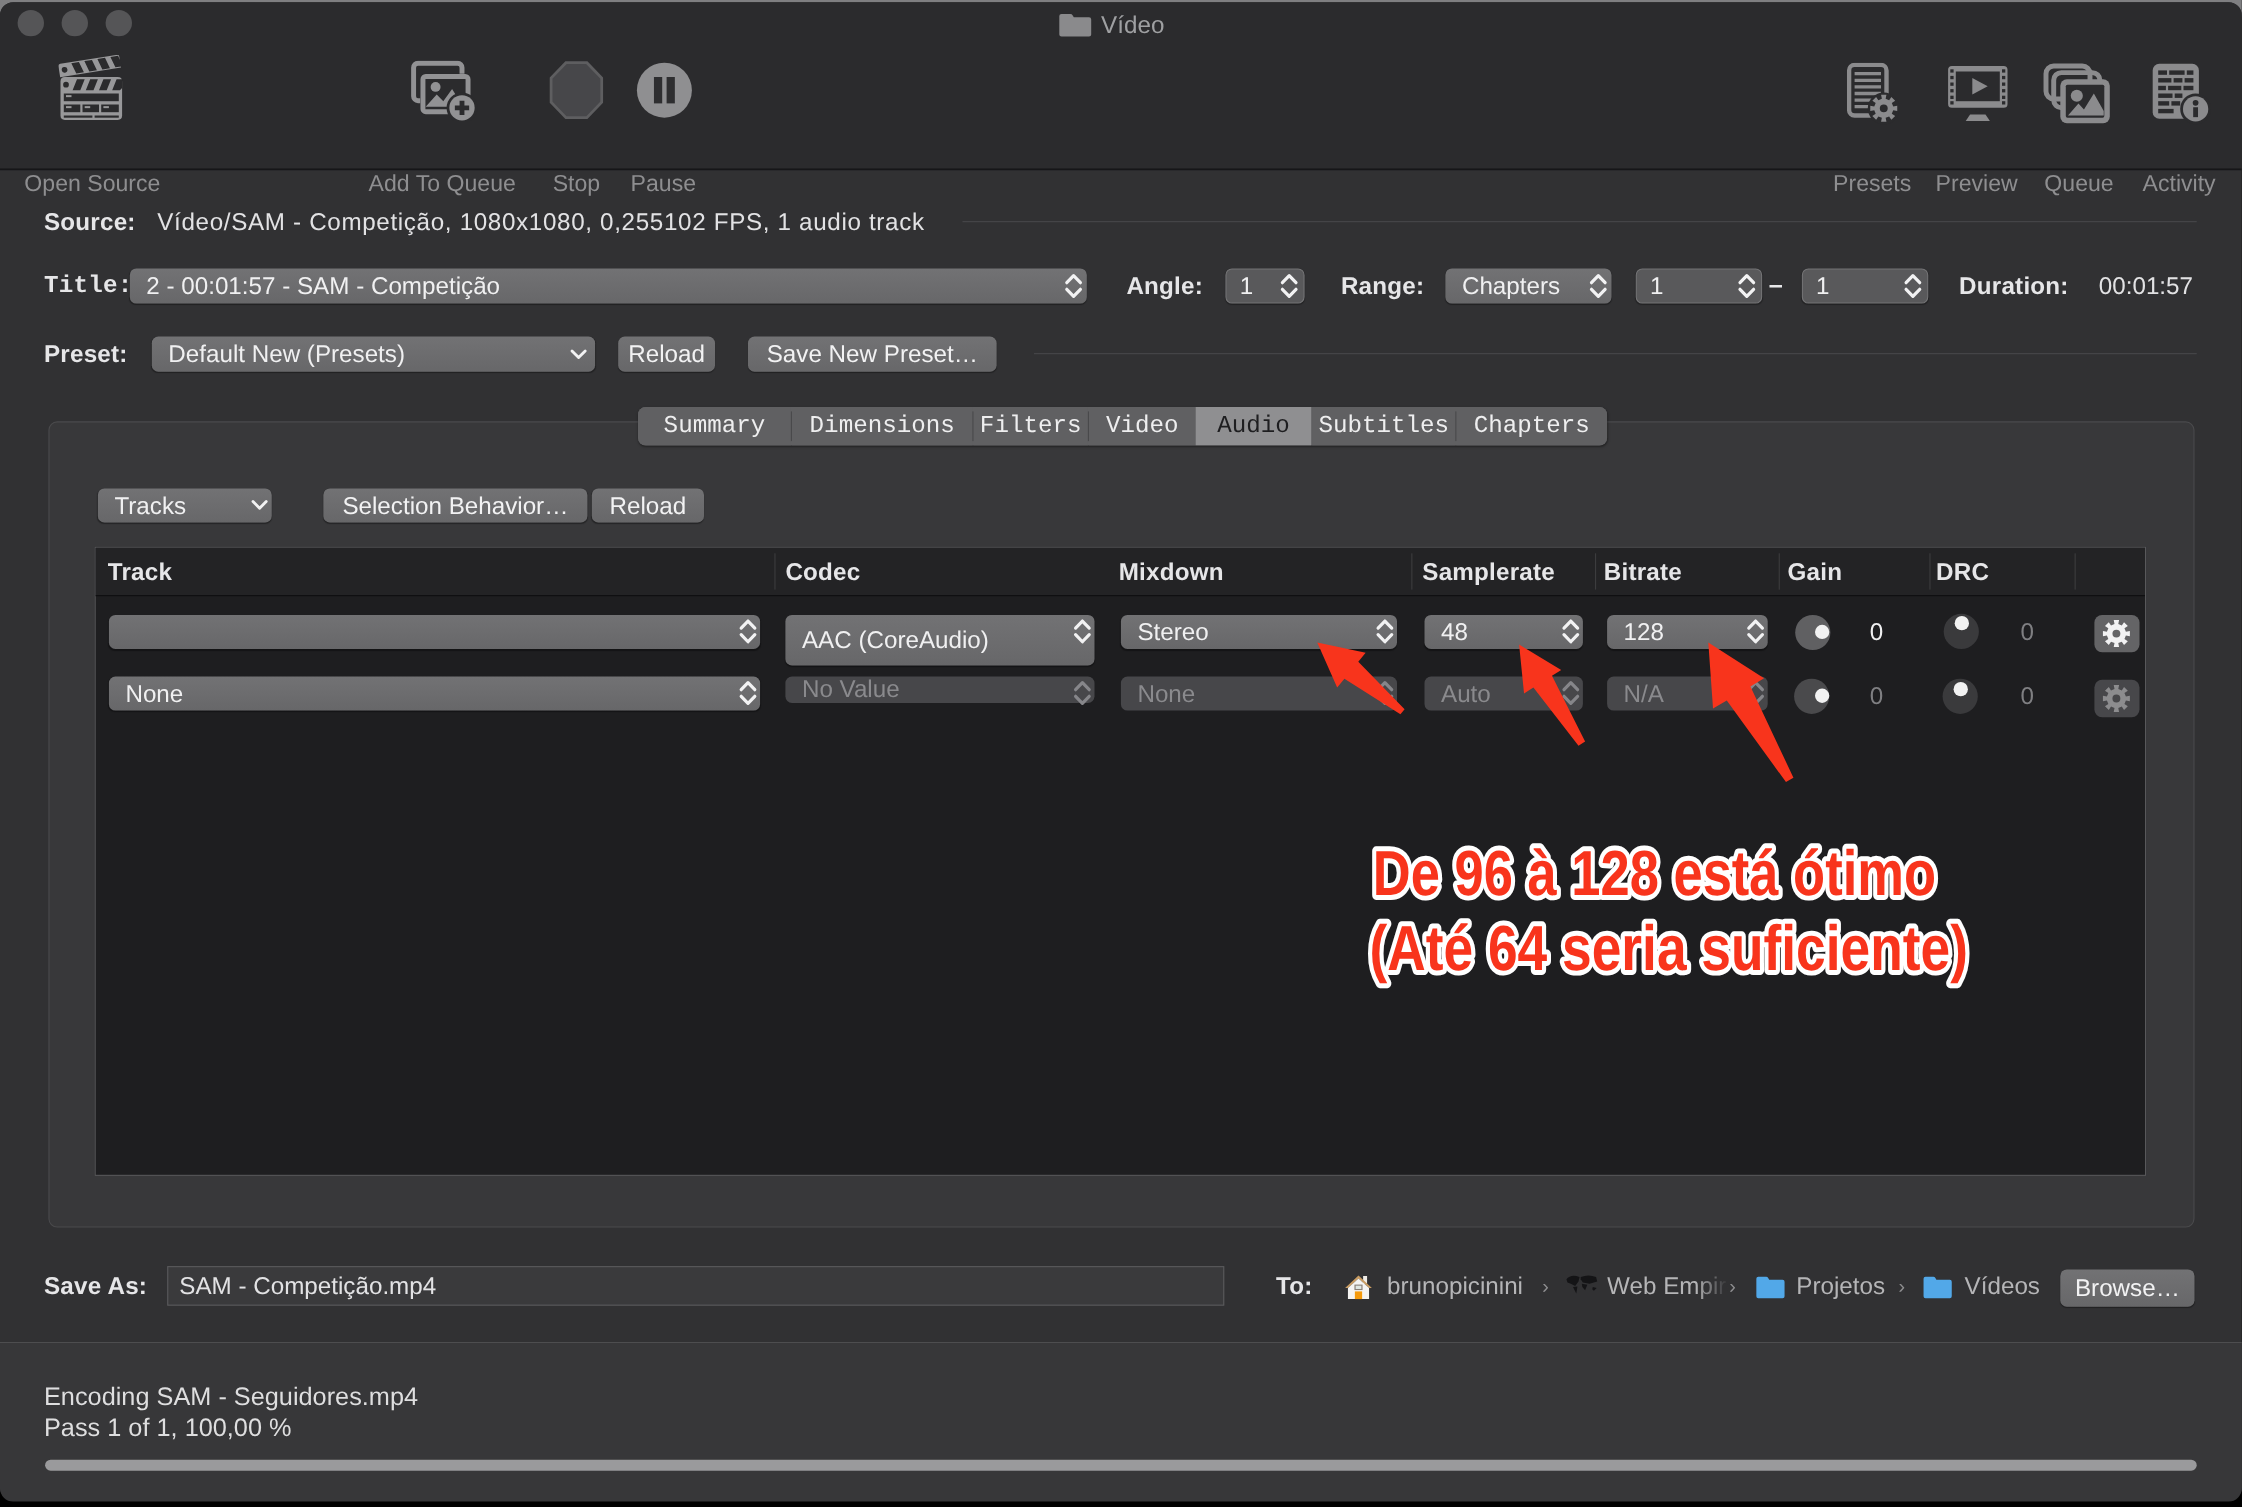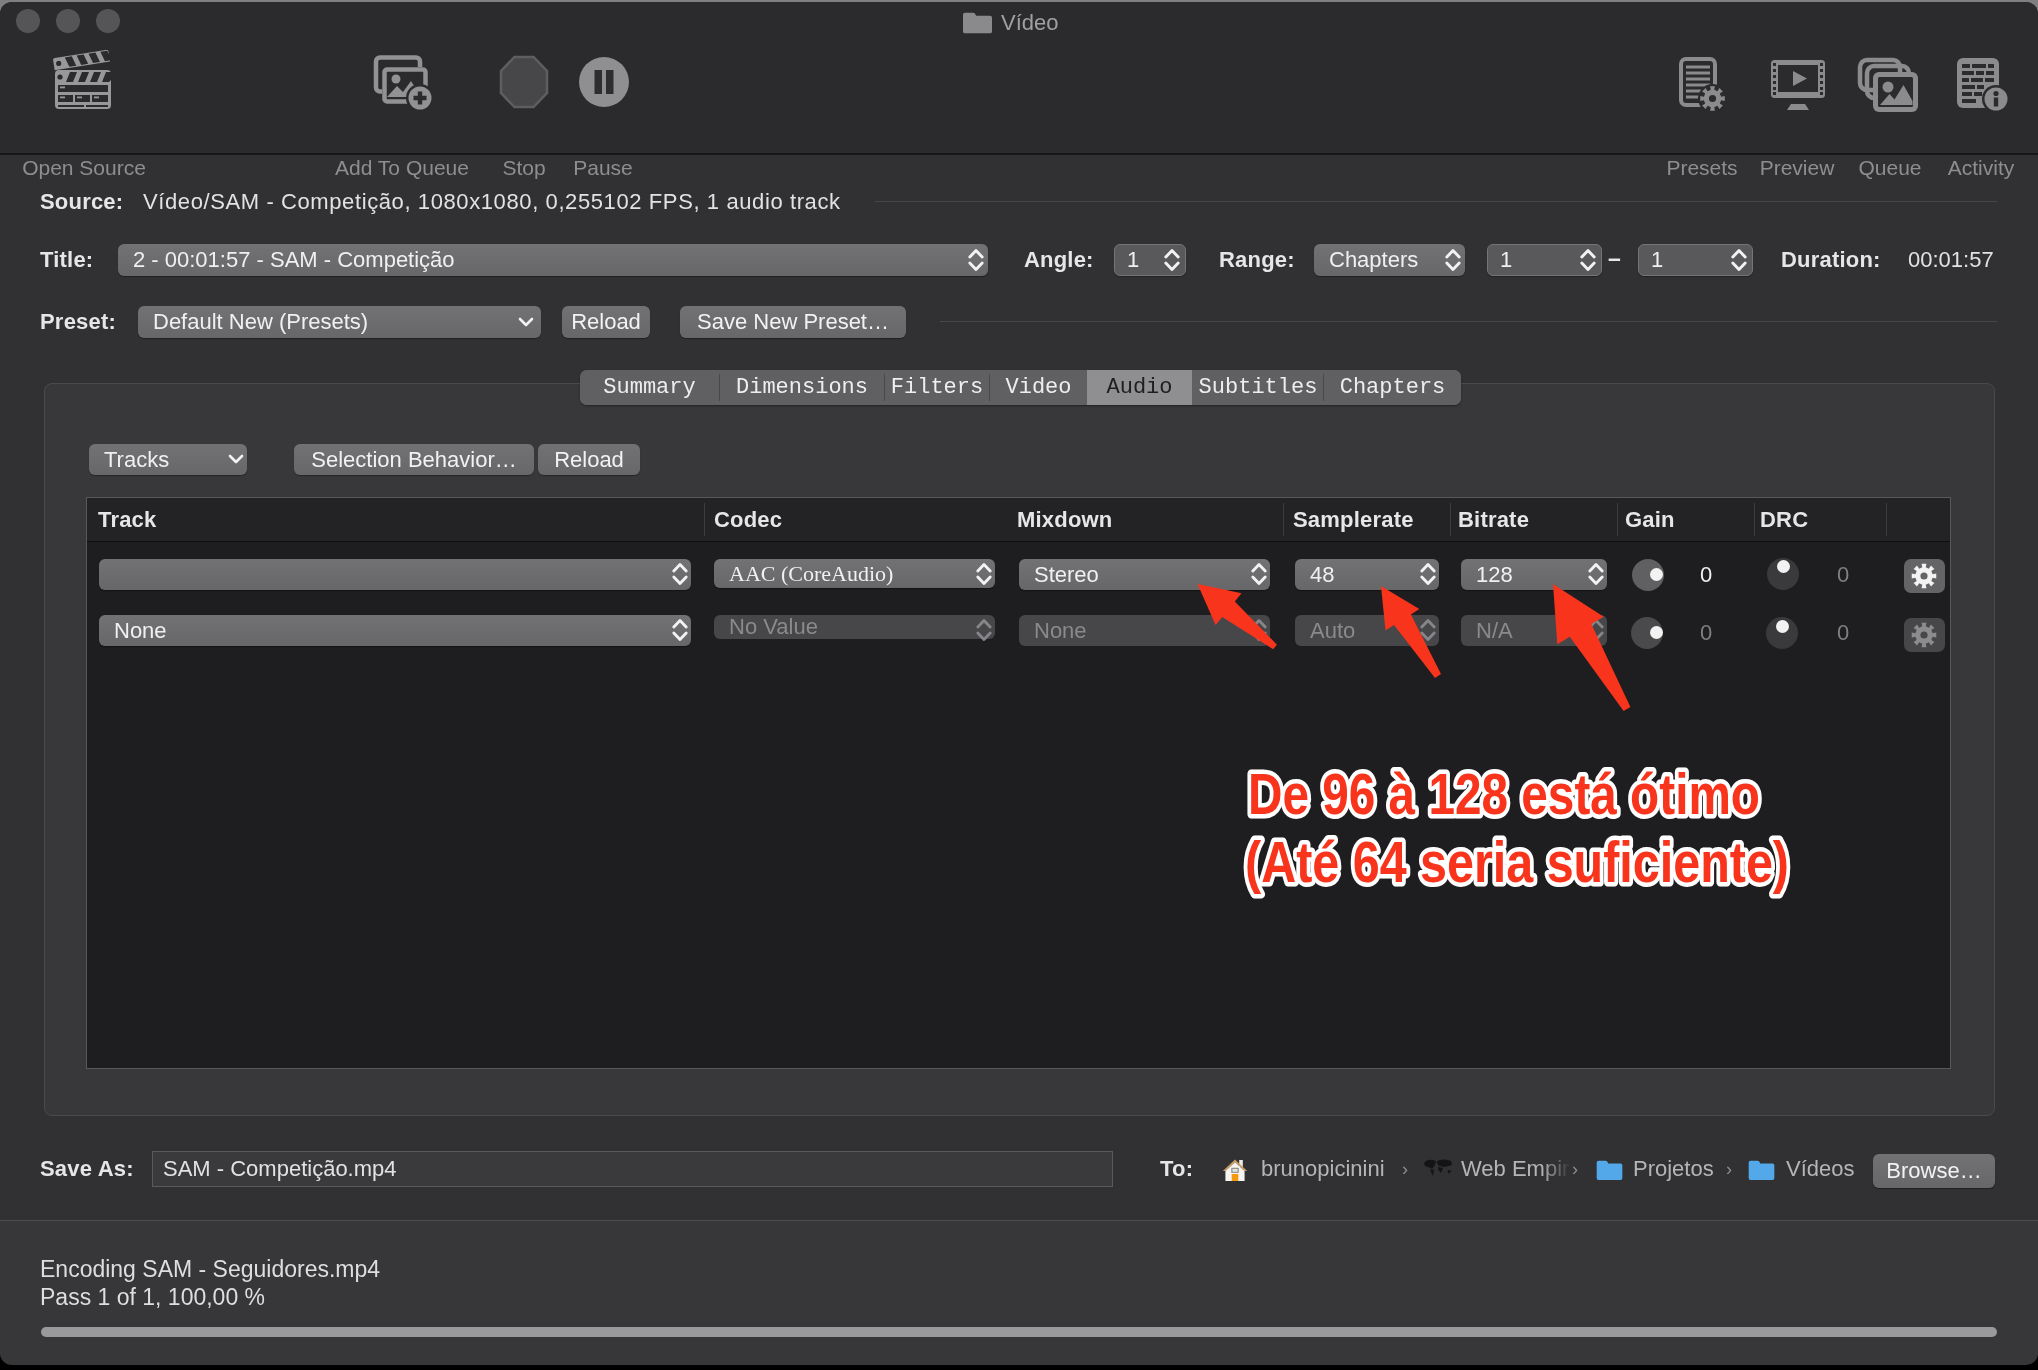--- a/index.html
+++ b/index.html
@@ -190,21 +190,21 @@
 <div class="abs tbl" style="left:570px;width:66px;">Pause</div>
 <div class="abs tbl" style="left:1660px;width:84px;">Presets</div>
 <div class="abs tbl" style="left:1753px;width:88px;">Preview</div>
 <div class="abs tbl" style="left:1856px;width:68px;">Queue</div>
 <div class="abs tbl" style="left:1939px;width:84px;">Activity</div>
 
 <div class="abs blabel" style="left:40px;top:190px;">Source:</div>
 <div class="abs val" style="left:143px;top:190px;letter-spacing:.6px;">Vídeo/SAM - Competição, 1080x1080, 0,255102 FPS, 1 audio track</div>
 <div class="abs hr" style="left:875px;top:201px;width:1122px;"></div>
 
-<div class="abs blabel" style="left:40px;top:248px;">Title:</div>
+<div class="abs blabel" style="left:40px;top:248px;font-family:Liberation Mono, monospace;">Title:</div>
 <div class="abs popup" style="left:118px;top:244px;width:870px;height:32px;">
     <span class="t">2 - 00:01:57 - SAM - Competição</span>
     <svg class="chev" style="right:2px;top:3px;" width="20" height="26" viewBox="0 0 20 26">
       <use href="#updown"></use>
     </svg>
   </div>
 
 <div class="abs blabel" style="left:1024px;top:248px;">Angle:</div>
 <div class="abs stepfield" style="left:1114px;top:244px;width:70px;height:30px;">
     <span class="fv">1</span>
@@ -282,21 +282,21 @@
 <div class="abs blabel" style="left:1293px;top:508px;">Samplerate</div>
 <div class="abs blabel" style="left:1458px;top:508px;">Bitrate</div>
 <div class="abs blabel" style="left:1625px;top:508px;">Gain</div>
 <div class="abs blabel" style="left:1760px;top:508px;">DRC</div>
 
 <div class="abs popup" style="left:99px;top:559px;width:592px;height:31px;">
     <svg class="chev" style="right:1px;top:2px;" width="20" height="26" viewBox="0 0 20 26">
       <use href="#updown"></use>
     </svg>
   </div>
-<div class="abs popup" style="left:714px;top:559px;width:281px;height:29px;font-family:Liberation Serif, serif;">
+<div class="abs popup" style="left:714px;top:559px;width:281px;height:46px;">
     <span class="t">AAC (CoreAudio)</span>
     <svg class="chev" style="right:1px;top:2px;" width="20" height="26" viewBox="0 0 20 26">
       <use href="#updown"></use>
     </svg>
   </div>
 <div class="abs popup" style="left:1019px;top:559px;width:251px;height:31px;">
     <span class="t">Stereo</span>
     <svg class="chev" style="right:1px;top:2px;" width="20" height="26" viewBox="0 0 20 26">
       <use href="#updown"></use>
     </svg>

